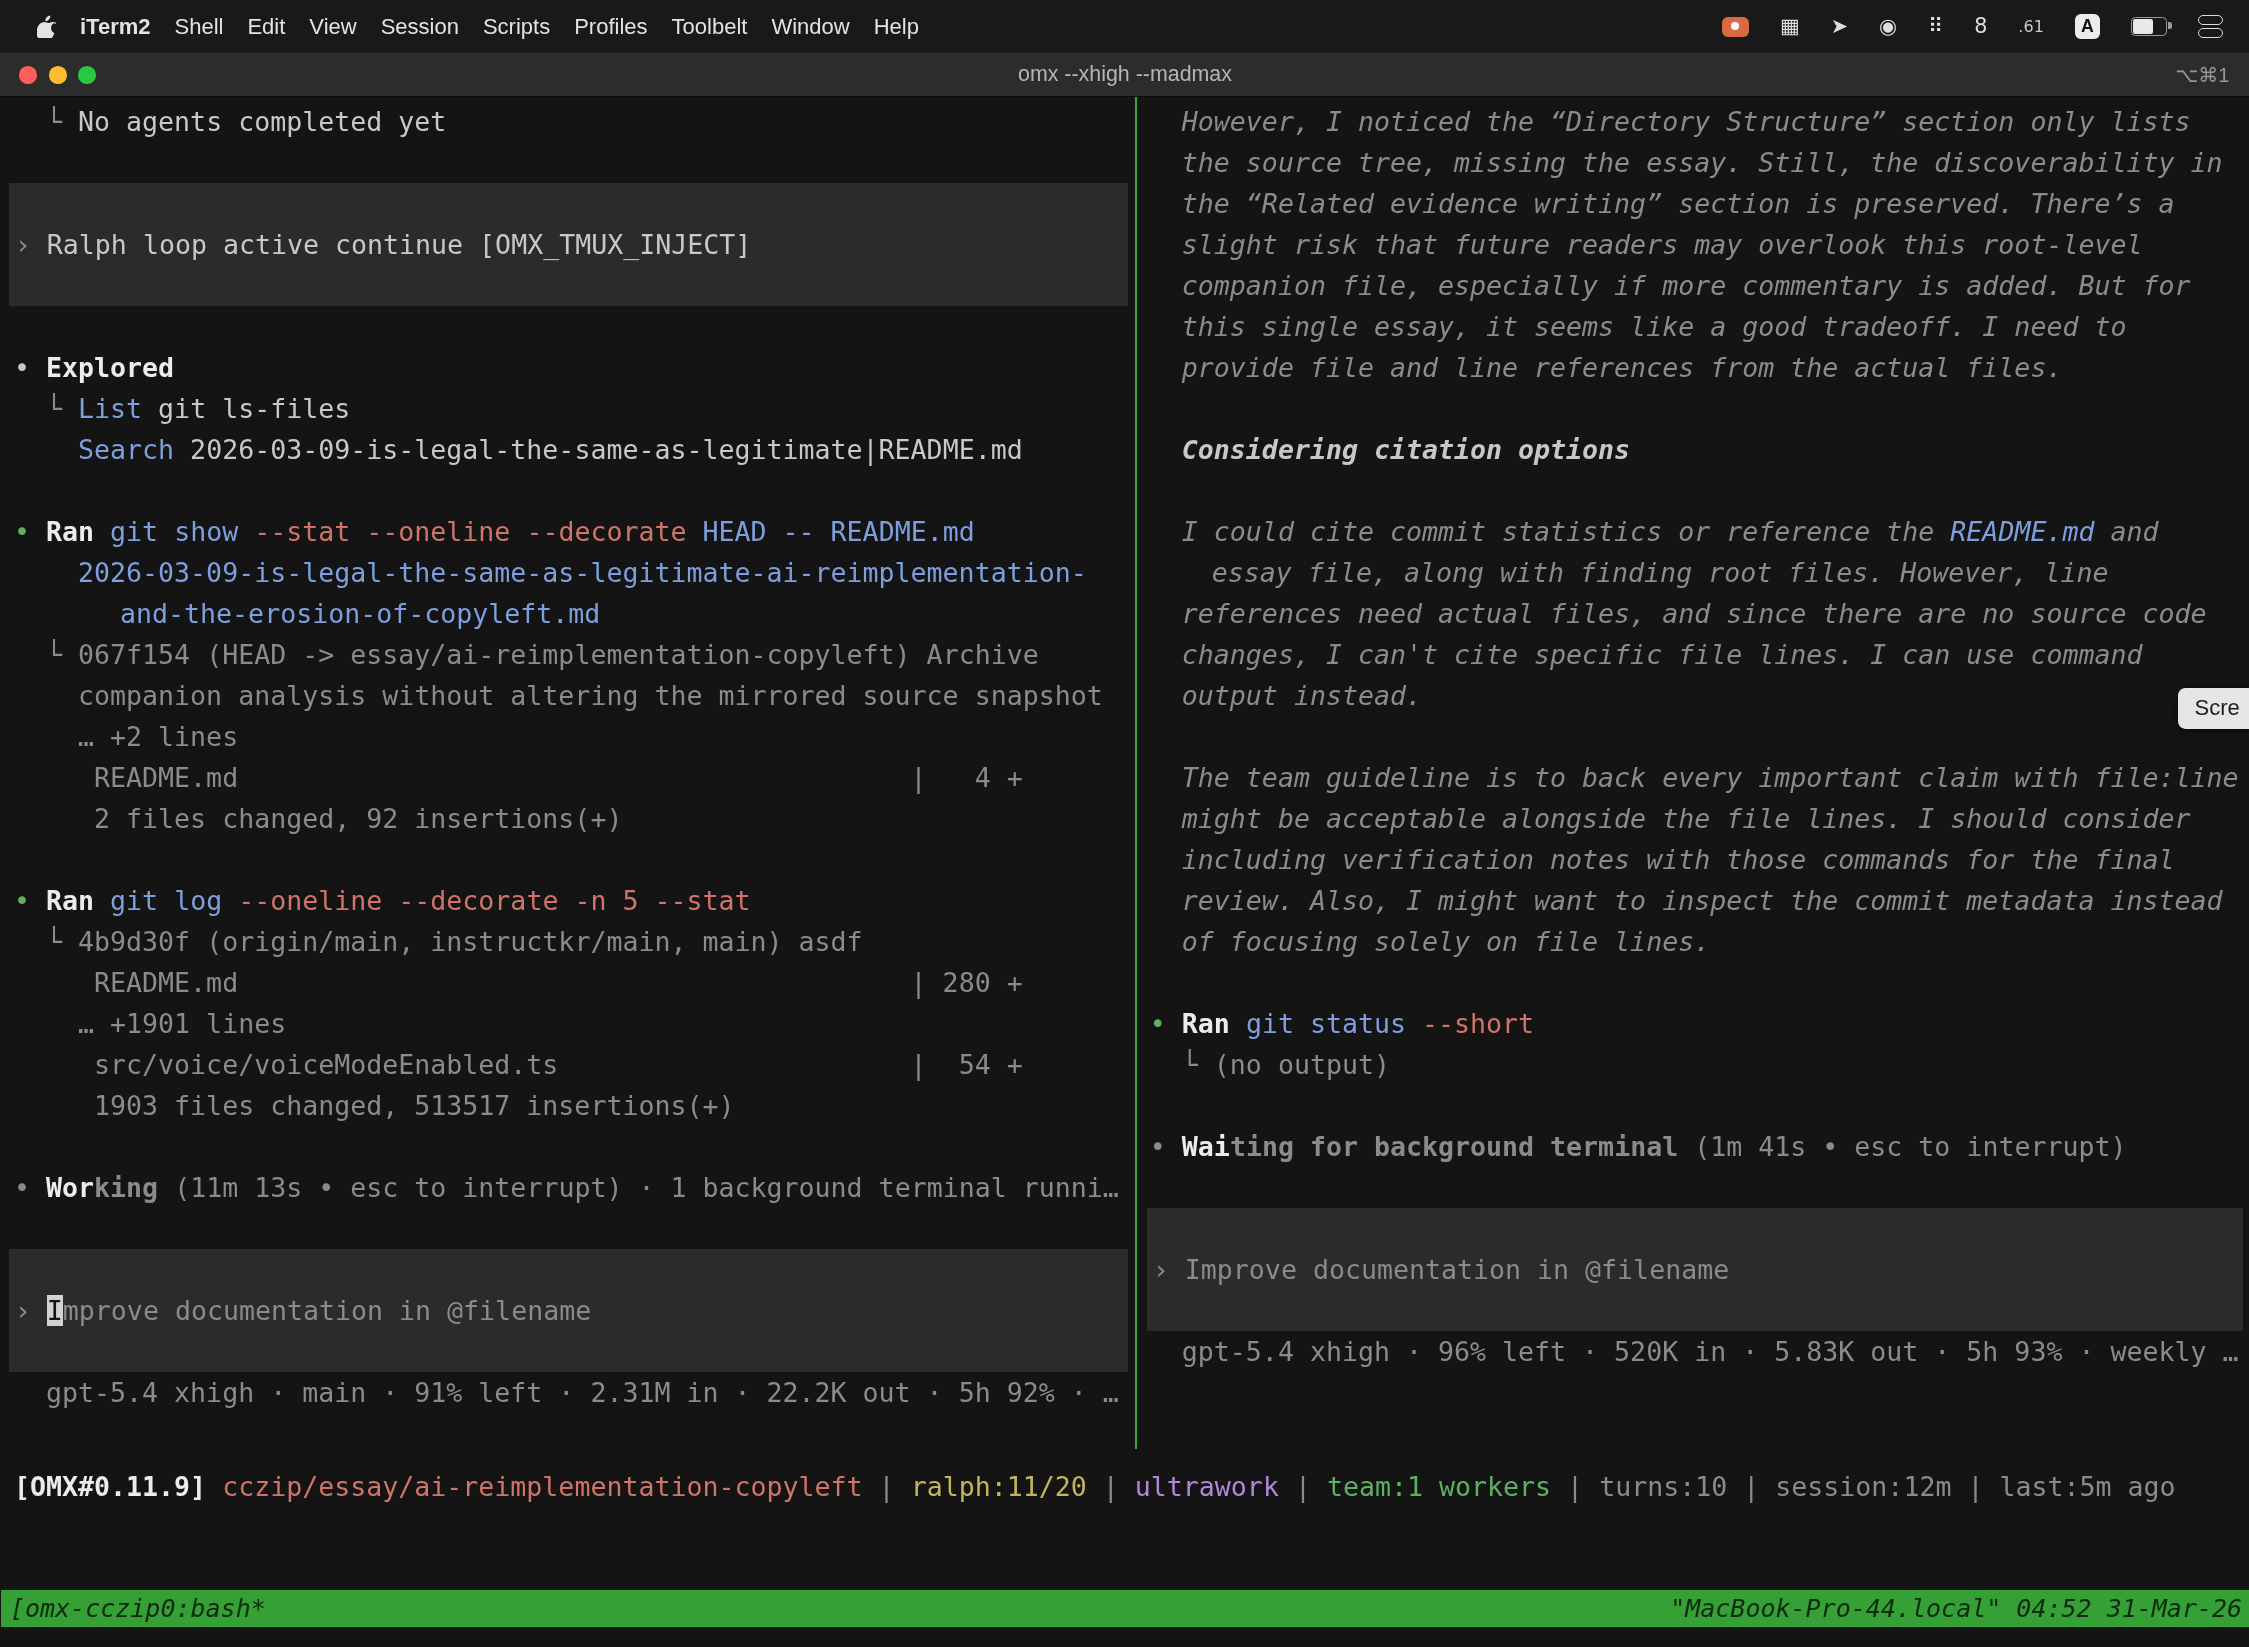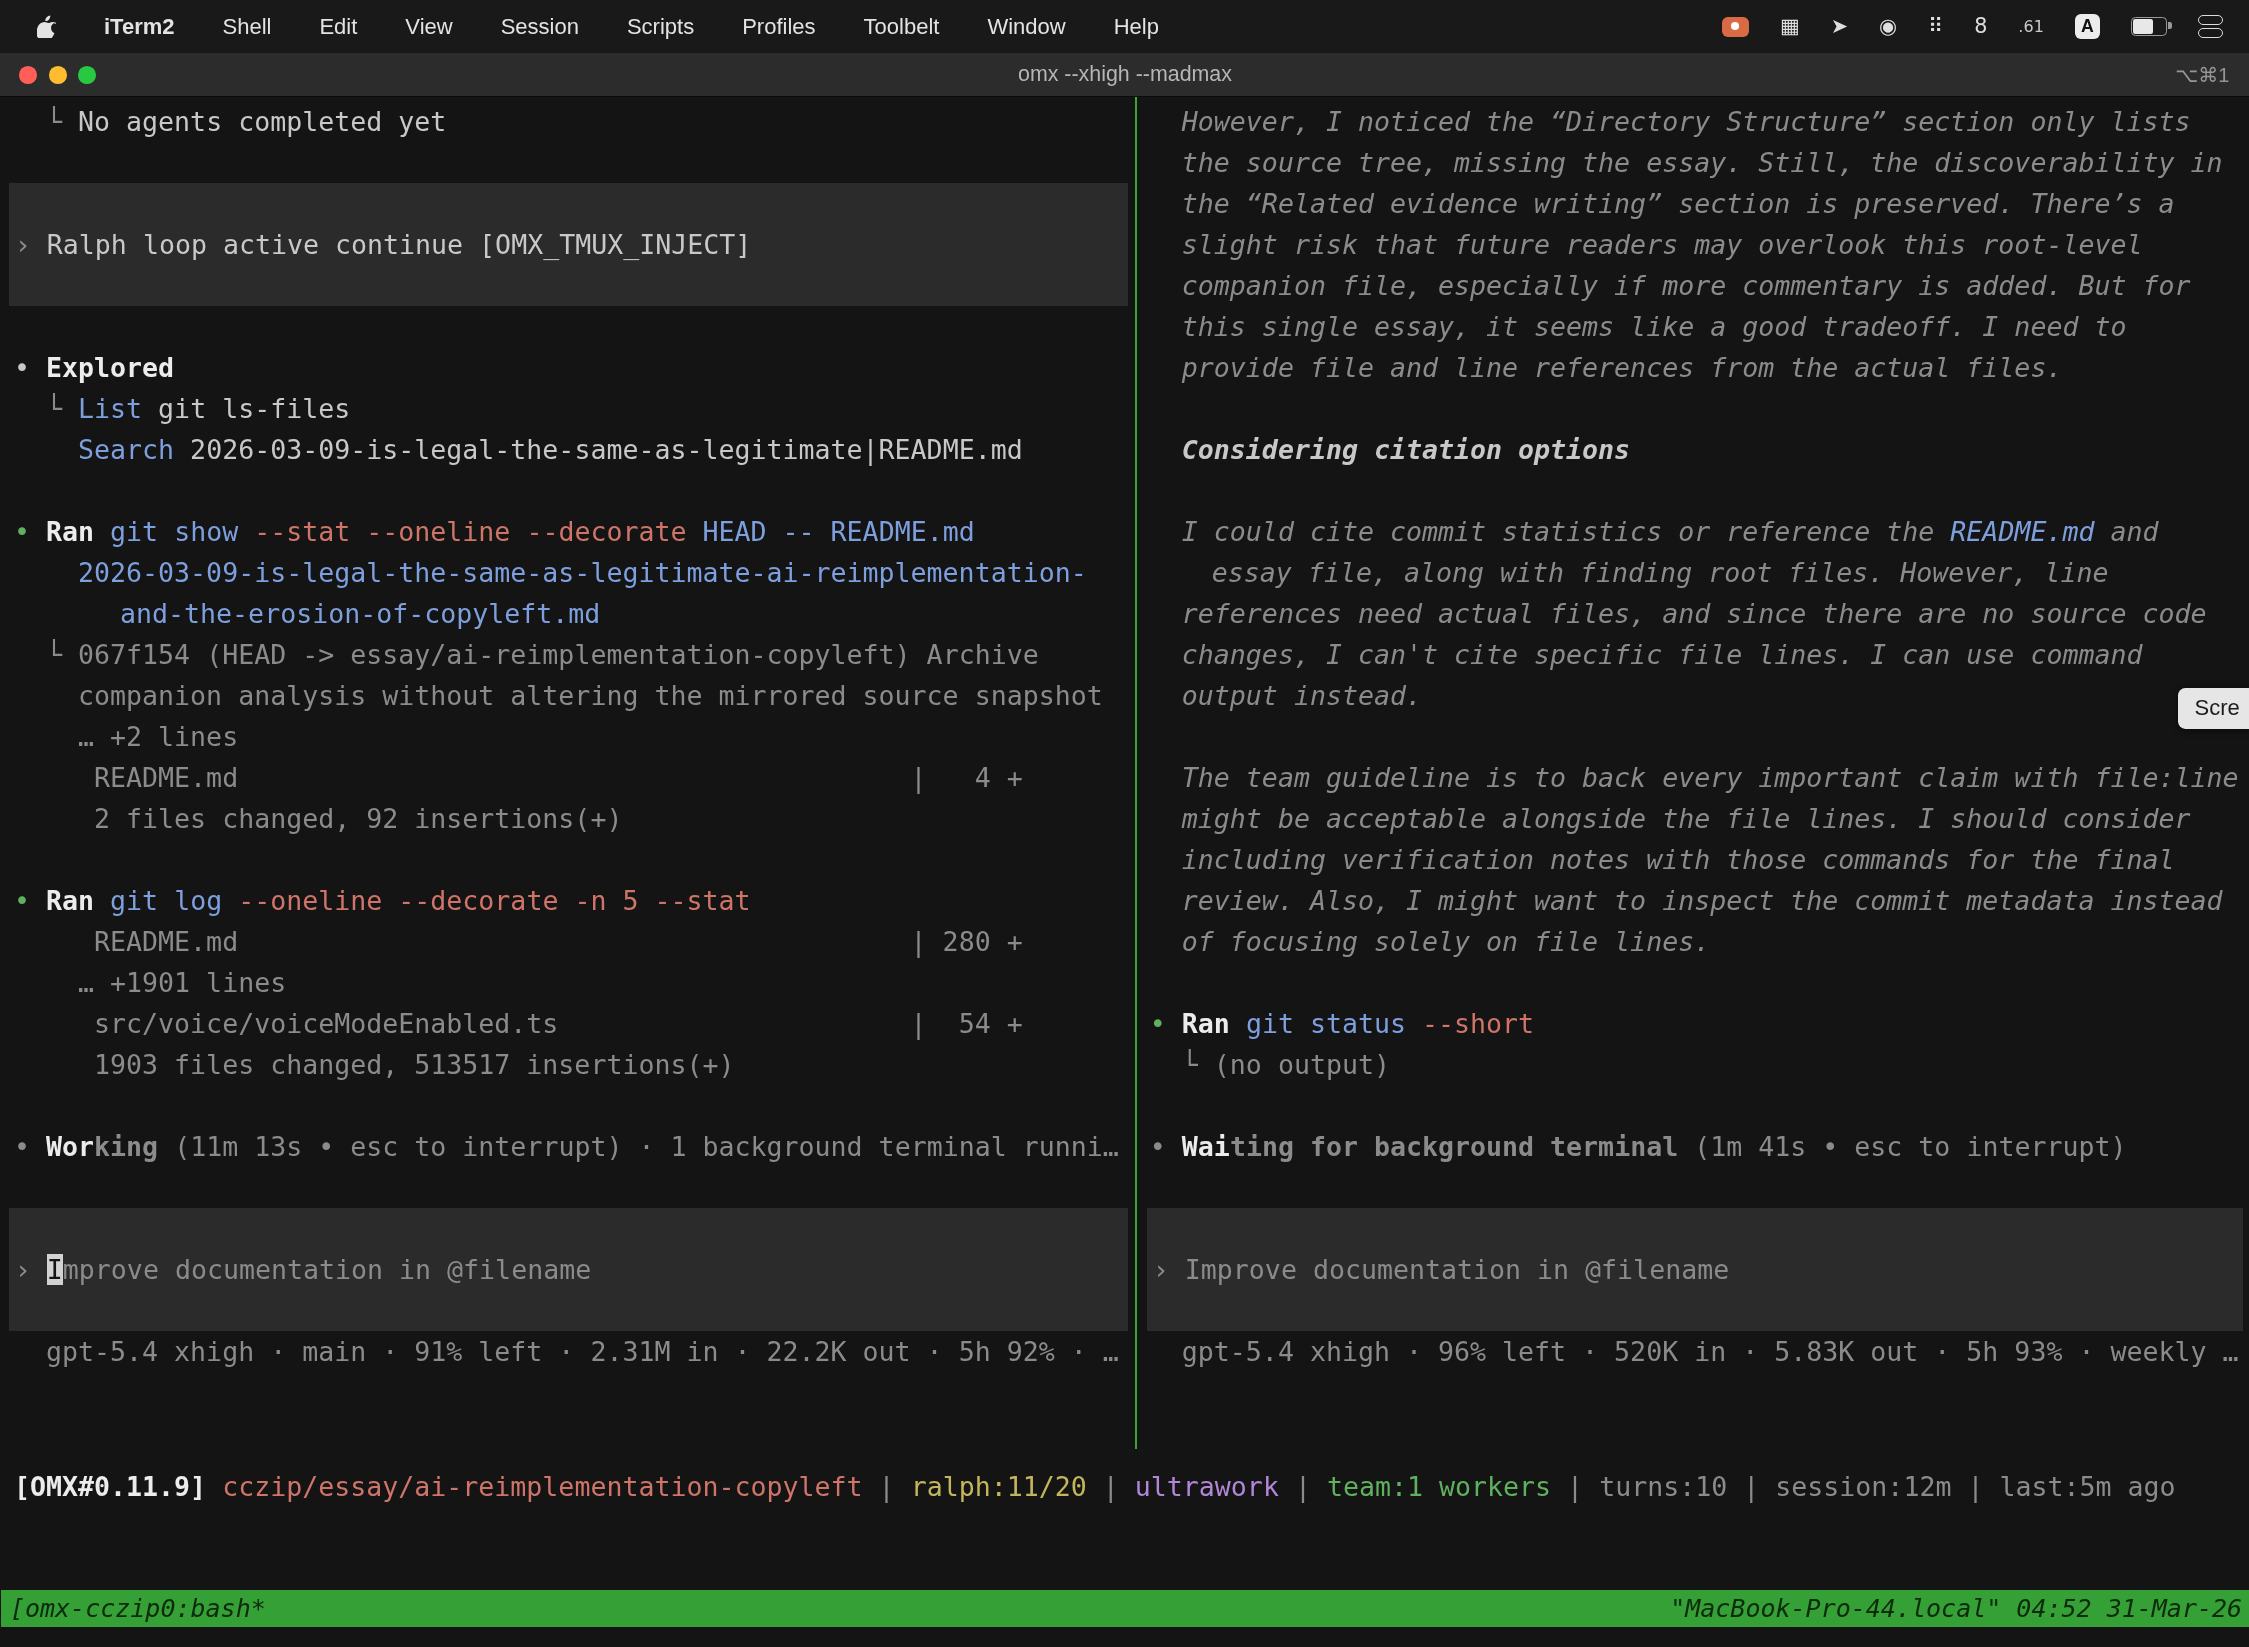--- a/index.html
+++ b/index.html
@@ -1,20 +1,20 @@
 <!DOCTYPE html>
 <html style="font-size:11.8px"><head>
 <meta charset="utf-8">
 <style>
   html,body{margin:0;padding:0;background:#000;}
   .screen{position:relative;width:2250px;height:1648px;background:#141414;overflow:hidden;}
 
   
   .menubar{position:absolute;top:0;left:0;width:100%;height:53px;background:#191919;
-    display:flex;align-items:center;gap:48px;padding:0 26.6px 0 37px;box-sizing:border-box;
+    display:flex;align-items:center;gap:24px;padding:0 26.6px 0 37px;box-sizing:border-box;
     font-family:"Liberation Sans",sans-serif;font-size:22px;color:#e3e3e3;}
   .mi{white-space:nowrap;}
   .mi.boldapp{font-weight:bold;}
   .apple svg{width:19px;height:23.6px;display:block;}
   .menu-right{margin-left:auto;display:flex;align-items:center;gap:31px;}
   .rec{width:26.6px;height:20px;background:#d96a43;border-radius:5.9px;display:inline-block;position:relative;}
   .rec::after{content:"";position:absolute;left:8.9px;top:5.9px;width:8px;height:8px;background:#fff;border-radius:50%;}
   .sic{font-size:20.7px;color:#dedede;font-family:"DejaVu Sans",sans-serif;line-height:1;}
   .sic.small{font-size:16px;color:#c9c9c9;}
   .abadge{width:25px;height:25px;background:#ececec;color:#111;border-radius:5.9px;display:flex;
@@ -127,20 +127,21 @@
           <div class="trow" style="padding-left: calc(0ch + 14px);"><span class="grn">• </span><span class="b w">Ran</span><span class="fg"> </span><span class="blu">git show</span><span class="fg"> </span><span class="red">--stat --oneline --decorate</span><span class="fg"> </span><span class="blu">HEAD -- README.md</span></div>
           <div class="trow" style="padding-left: calc(4ch + 14px);"><span class="blu">2026-03-09-is-legal-the-same-as-legitimate-ai-reimplementation-</span></div>
           <div class="trow" style="padding-left: calc(4ch + 14px); margin-left: 42px;"><span class="blu">and-the-erosion-of-copyleft.md</span></div>
           <div class="trow" style="padding-left: calc(2ch + 14px);"><span class="dim">└ </span><span class="dim">067f154 (HEAD -&gt; essay/ai-reimplementation-copyleft) Archive</span></div>
           <div class="trow" style="padding-left: calc(4ch + 14px);"><span class="dim">companion analysis without altering the mirrored source snapshot</span></div>
           <div class="trow" style="padding-left: calc(4ch + 14px);"><span class="dim">… +2 lines</span></div>
           <div class="trow" style="padding-left: calc(5ch + 14px);"><span class="dim">README.md                                          |   4 +</span></div>
           <div class="trow" style="padding-left: calc(5ch + 14px);"><span class="dim">2 files changed, 92 insertions(+)</span></div>
           <div class="trow" style="padding-left: calc(0ch + 14px);"></div>
           <div class="trow" style="padding-left: calc(0ch + 14px);"><span class="grn">• </span><span class="b w">Ran</span><span class="fg"> </span><span class="blu">git log</span><span class="fg"> </span><span class="red">--oneline --decorate -n 5 --stat</span></div>
+          <div class="trow" style="padding-left: calc(2ch + 14px);"><span class="dim">└ </span><span class="dim">4b9d30f (origin/main, instructkr/main, main) asdf</span></div>
           <div class="trow" style="padding-left: calc(5ch + 14px);"><span class="dim">README.md                                          | 280 +</span></div>
           <div class="trow" style="padding-left: calc(4ch + 14px);"><span class="dim">… +1901 lines</span></div>
           <div class="trow" style="padding-left: calc(5ch + 14px);"><span class="dim">src/voice/voiceModeEnabled.ts                      |  54 +</span></div>
           <div class="trow" style="padding-left: calc(5ch + 14px);"><span class="dim">1903 files changed, 513517 insertions(+)</span></div>
           <div class="trow" style="padding-left: calc(0ch + 14px);"></div>
           <div class="trow" style="padding-left: calc(0ch + 14px);"><span class="dim">• </span><span class="b w">Wor</span><span class="b dim">king</span><span class="fg"> </span><span class="dim">(11m 13s • esc to interrupt) · 1 background terminal runni…</span></div>
           <div class="trow" style="padding-left: calc(0ch + 14px);"></div>
           <div class="tbox">
             <div class="trow" style="padding-left: calc(0ch + 5.9px);"></div>
             <div class="trow" style="padding-left: calc(0ch + 5.9px);"><span class="dim">› </span><span class="cur">I</span><span class="dim">mprove documentation in @filename</span></div>

